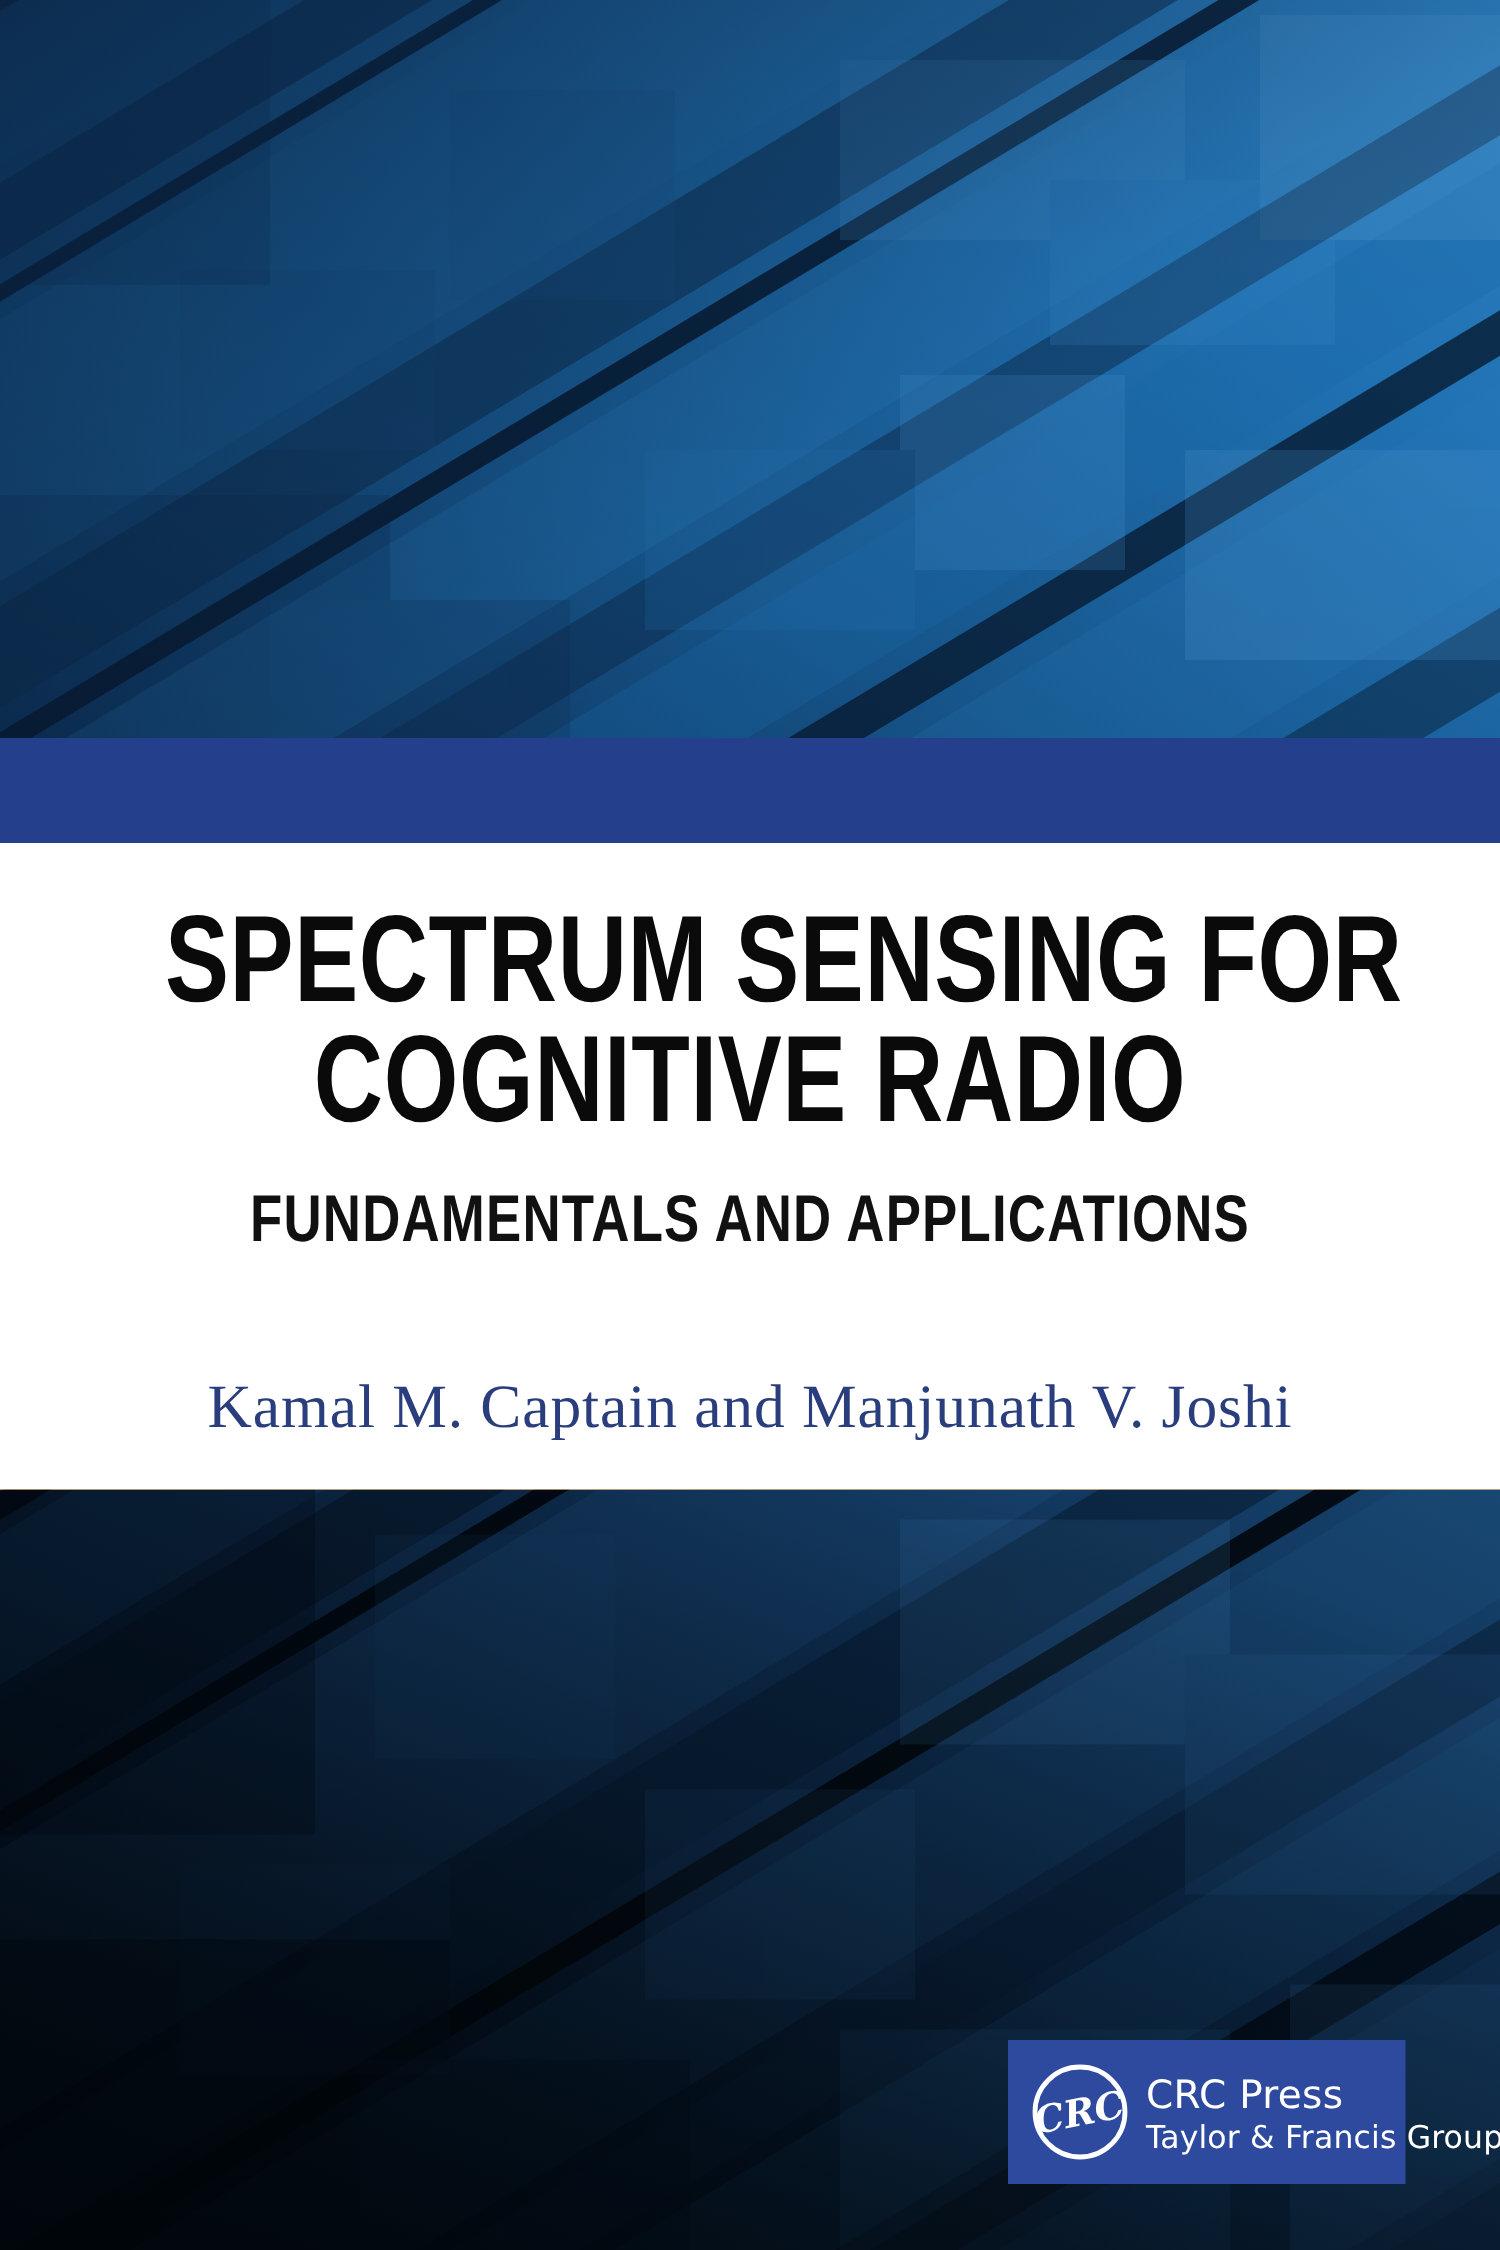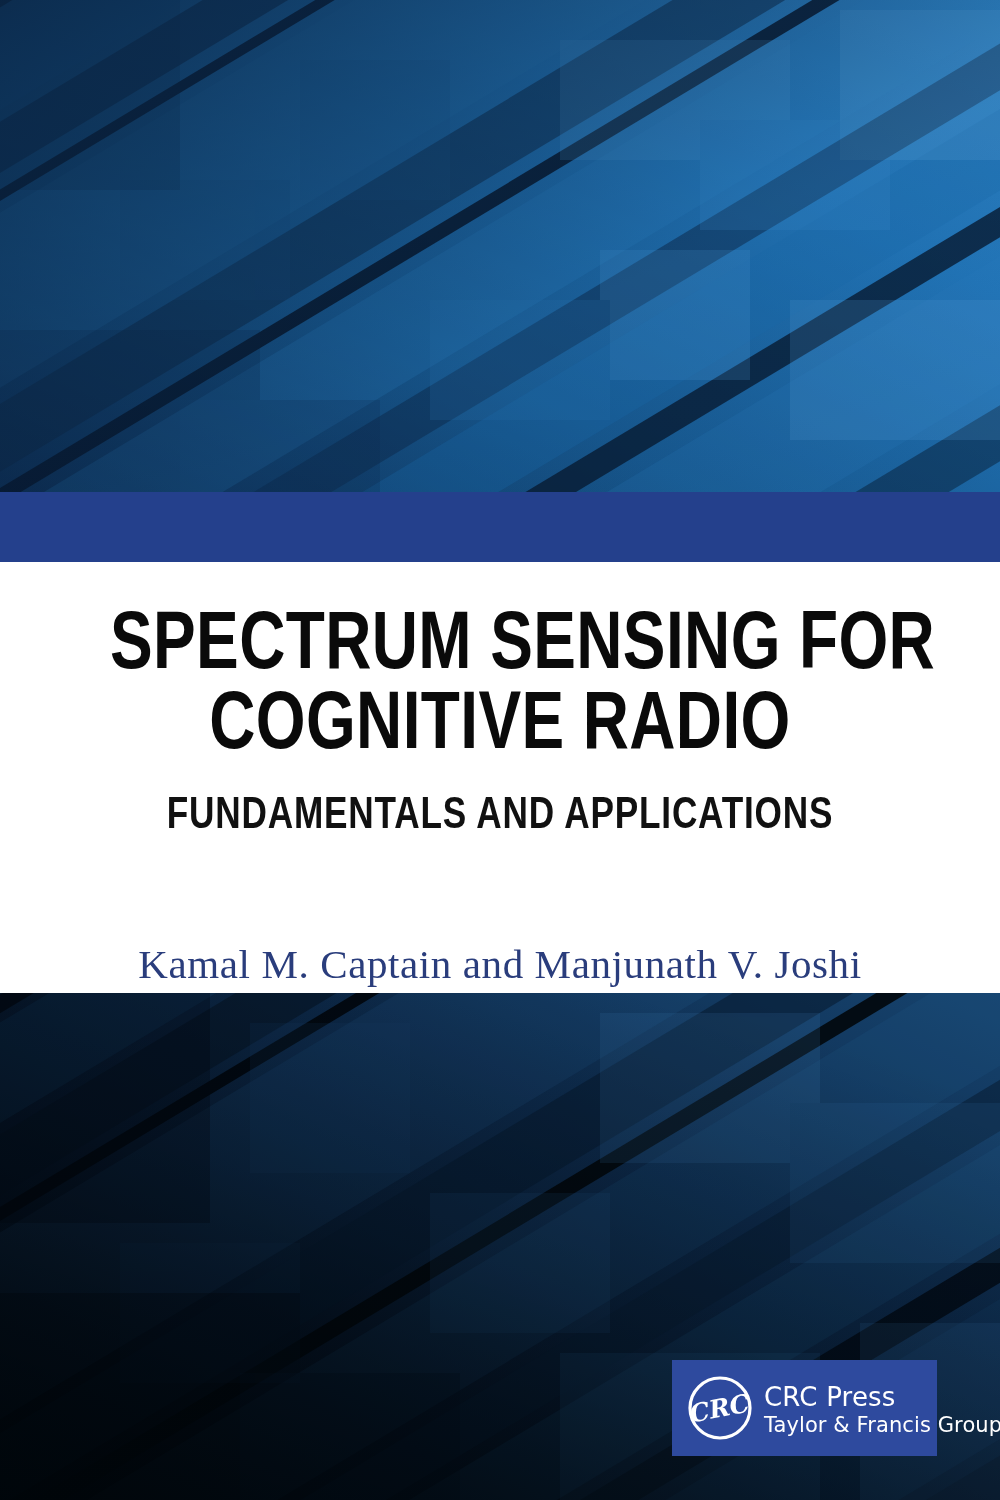--- a/index.html
+++ b/index.html
@@ -91,21 +91,20 @@
     top: 352px;
     width: 1000px;
     text-align: center;
     color: #2a3d7c;
     font-family: "Liberation Serif", "DejaVu Serif", serif;
     font-weight: 400;
     font-size: 41px;
     line-height: 46px;
     letter-spacing: 0.6px;
     white-space: nowrap;
-    margin-top: 27px;
   }
 
   
   #crc-logo {
     position: absolute;
     left: 672px;
     top: 1360px;
     width: 265px;
     height: 96px;
     background: #2e4a9e;

